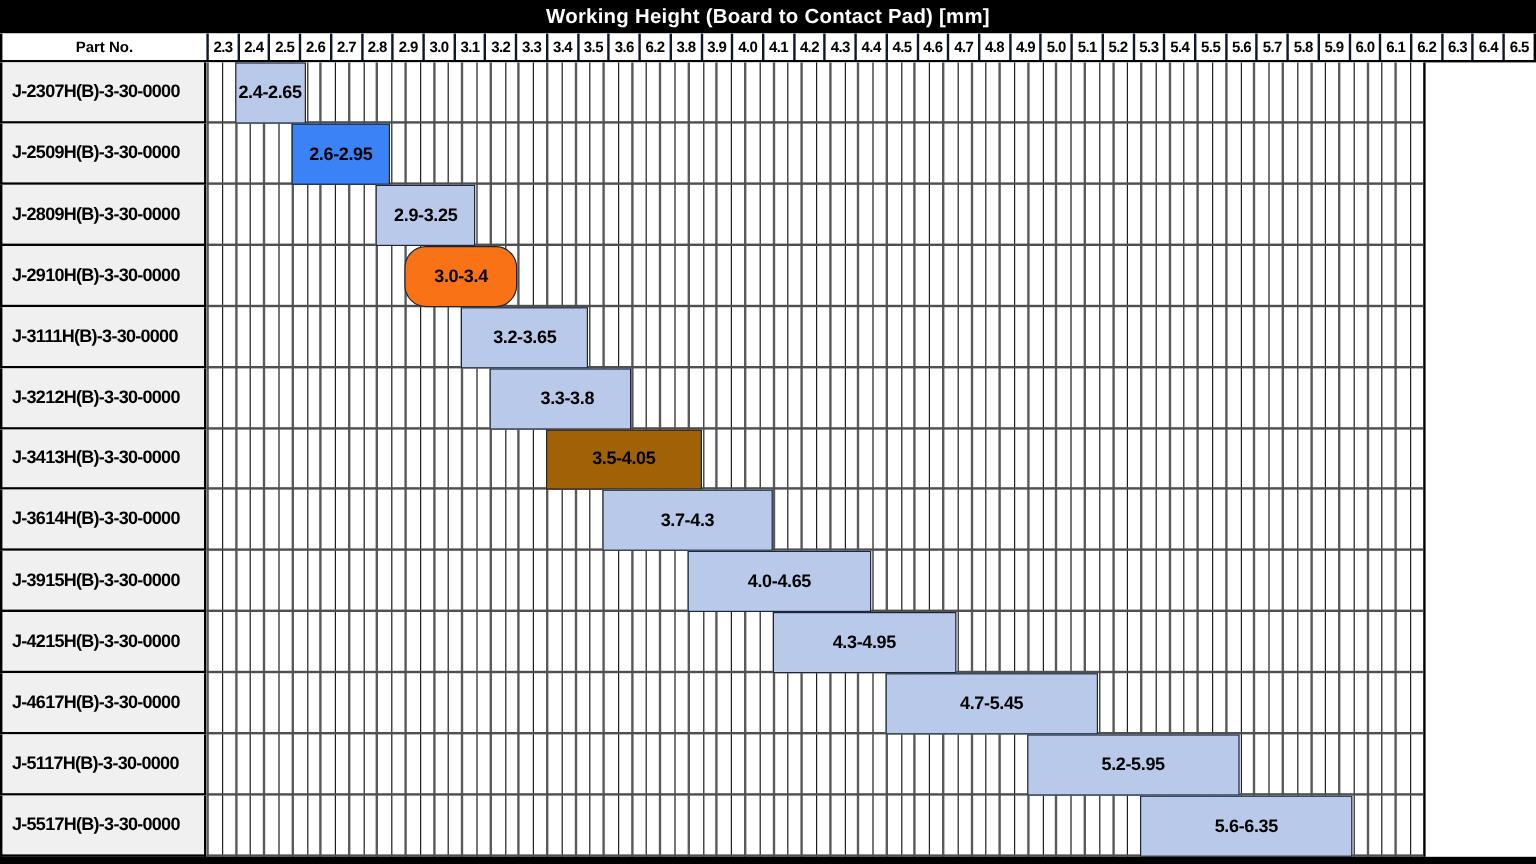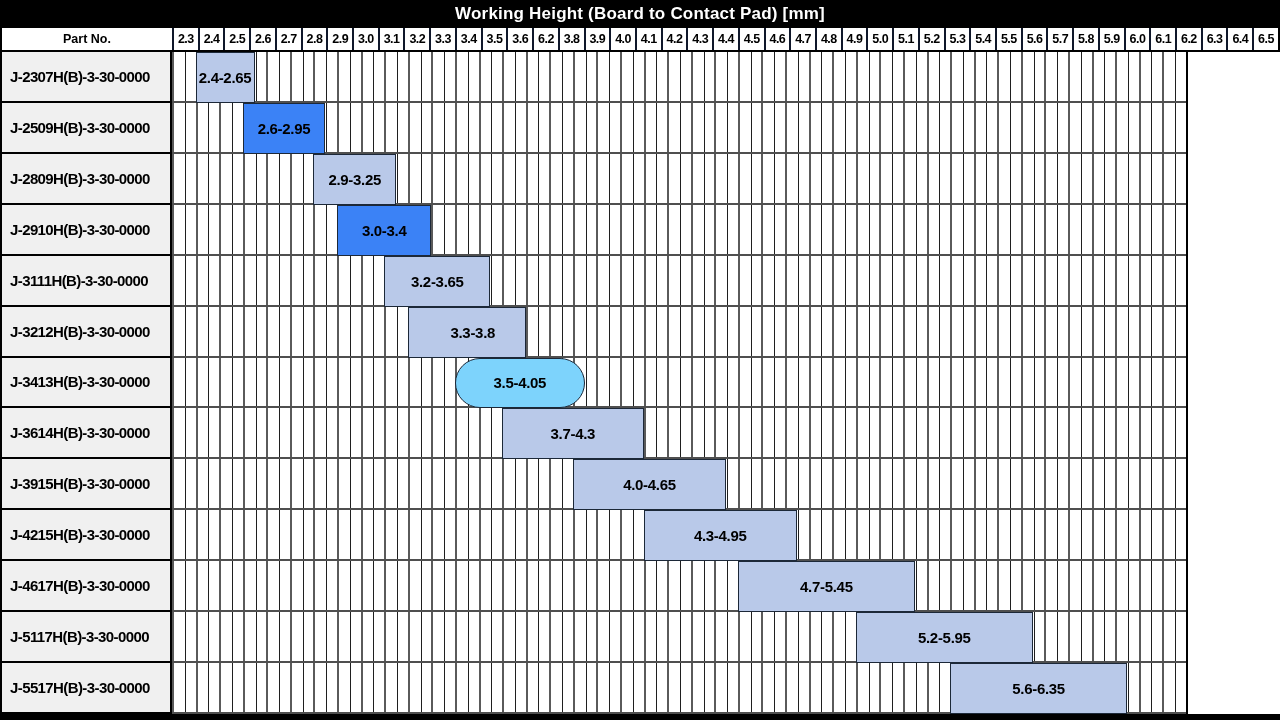--- a/index.html
+++ b/index.html
@@ -211,30 +211,30 @@
         </div>
     <div class="range-bar" style="left: 2.32558%; width: 5.81395%; top: 0%; height: 7.69231%; background: rgb(185, 201, 233); border-color: rgb(28, 40, 56);">
           <div class="">2.4-2.65</div>
         </div>
         <div class="range-bar" style="left: 6.97674%; width: 8.13953%; top: 7.69231%; height: 7.69231%; background: #3b82f6; border-color: rgb(28, 40, 56);">
           <div class="">2.6-2.95</div>
         </div>
         <div class="range-bar" style="left: 13.9535%; width: 8.13953%; top: 15.3846%; height: 7.69231%; background: rgb(185, 201, 233); border-color: rgb(28, 40, 56);">
           <div class="">2.9-3.25</div>
         </div>
-        <div class="range-bar" style="left: 16.2791%; width: 9.30233%; top: 23.0769%; height: 7.69231%; background: #3b82f6; border-color: rgb(28, 40, 56);">
+        <div class="range-bar" style="left: 16.2791%; width: 9.30233%; top: 23.0769%; height: 7.69231%; background: #f97316; border-color: rgb(28, 40, 56); border-radius: 18px;">
           <div class="">3.0-3.4</div>
         </div>
         <div class="range-bar" style="left: 20.9302%; width: 10.4651%; top: 30.7692%; height: 7.69231%; background: rgb(185, 201, 233); border-color: rgb(28, 40, 56);">
           <div class="">3.2-3.65</div>
         </div>
         <div class="range-bar" style="left: 23.2558%; width: 11.6279%; top: 38.4615%; height: 7.69231%; background: rgb(185, 201, 233); border-color: rgb(28, 40, 56); padding-left: 12px;">
           <div class="">3.3-3.8</div>
         </div>
-        <div class="range-bar" style="left: 27.907%; width: 12.7907%; top: 46.1538%; height: 7.69231%; background: #7dd3fc; border-color: rgb(28, 40, 56); border-radius: 25px;">
+        <div class="range-bar" style="left: 27.907%; width: 12.7907%; top: 46.1538%; height: 7.69231%; background: #a16207; border-color: rgb(28, 40, 56);">
           <div class="">3.5-4.05</div>
         </div>
         <div class="range-bar" style="left: 32.5581%; width: 13.9535%; top: 53.8462%; height: 7.69231%; background: rgb(185, 201, 233); border-color: rgb(28, 40, 56);">
           <div class="">3.7-4.3</div>
         </div>
         <div class="range-bar" style="left: 39.5349%; width: 15.1163%; top: 61.5385%; height: 7.69231%; background: rgb(185, 201, 233); border-color: rgb(28, 40, 56);">
           <div class="">4.0-4.65</div>
         </div>
         <div class="range-bar" style="left: 46.5116%; width: 15.1163%; top: 69.2308%; height: 7.69231%; background: rgb(185, 201, 233); border-color: rgb(28, 40, 56);">
           <div class="">4.3-4.95</div>

